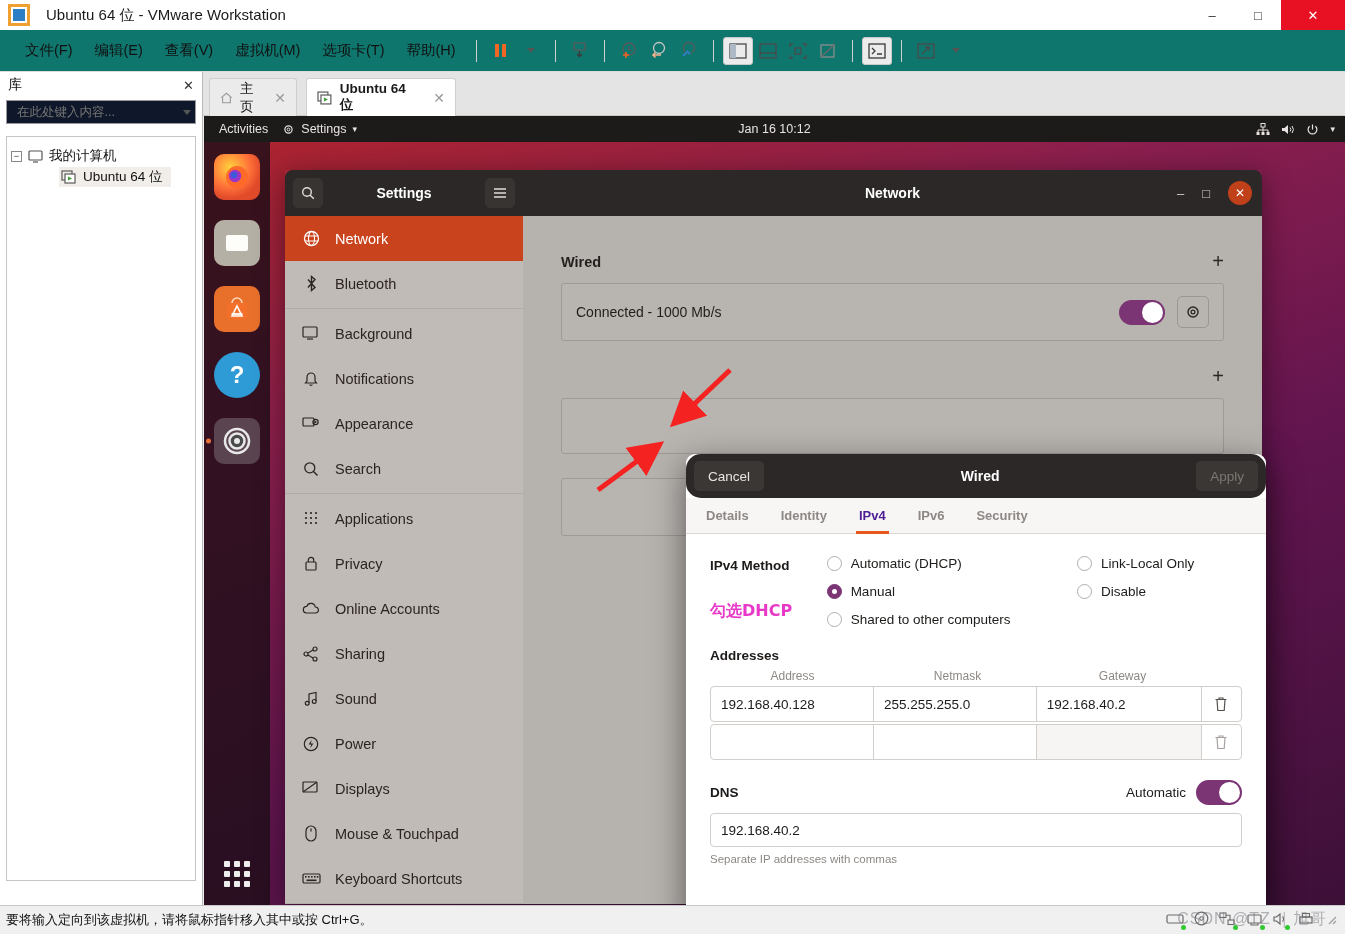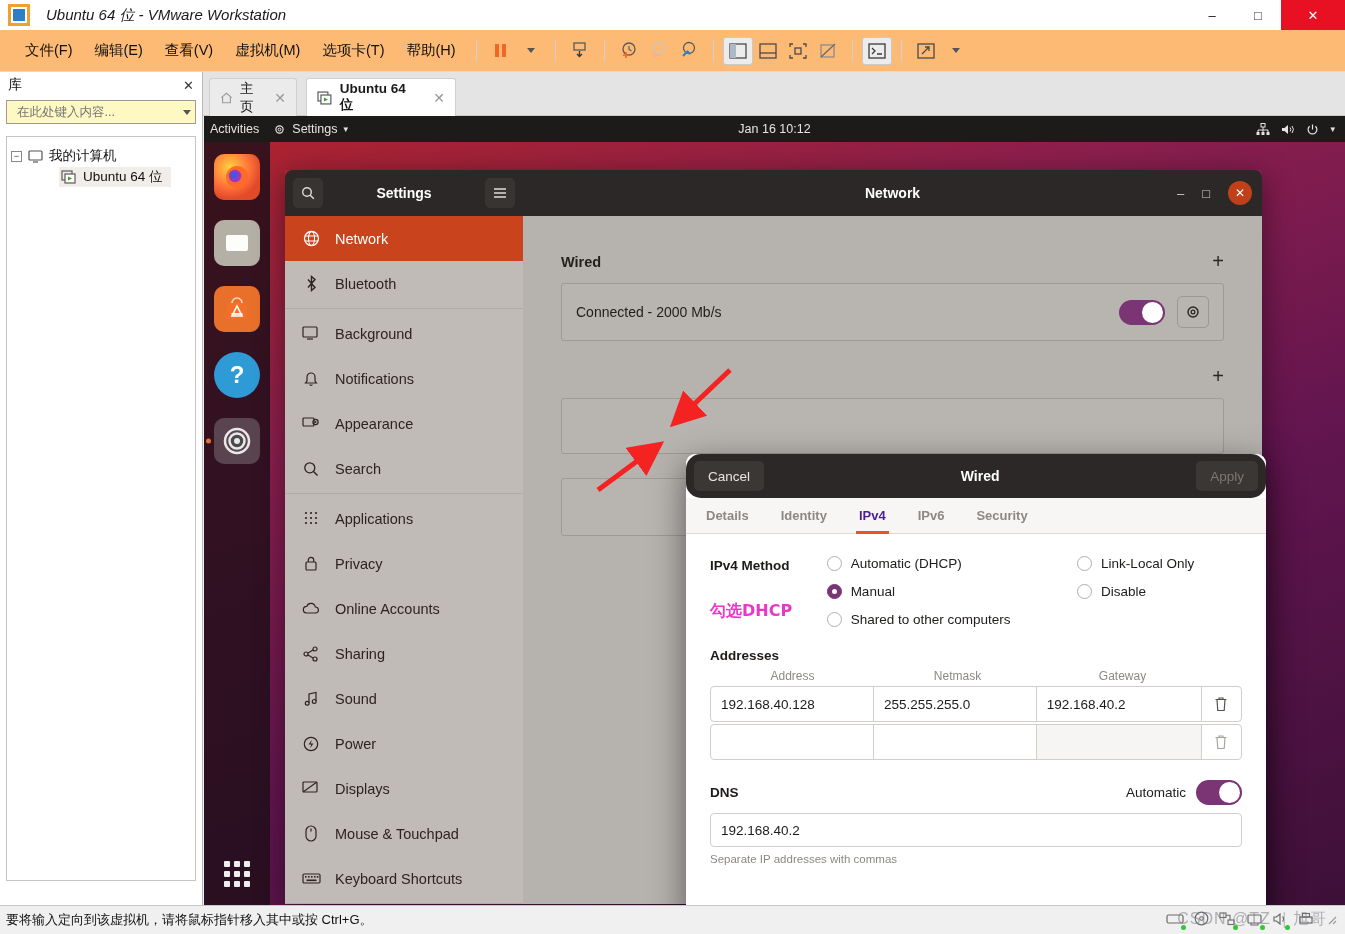--- a/index.html
+++ b/index.html
@@ -6,36 +6,36 @@
   html, body {
     width: 1345px; height: 934px;
     font-family: "Liberation Sans", "DejaVu Sans", sans-serif;
     overflow: hidden; background: #f0f0f0;
   }
   #app { position: relative; width: 1345px; height: 934px; }
 
   
   .vm-titlebar {
     position: absolute; left: 0; top: 0; width: 1345px; height: 30px;
-    background: #ffffff; display: flex; align-items: center; font-style: italic;
+    background: #ffffff; display: flex; align-items: center;
   }
   .vm-logo { width: 22px; height: 22px; margin-left: 8px; position: relative; }
   .vm-logo .o { position: absolute; left: 0; top: 0; width: 22px; height: 22px;
     border: 3px solid #f0a030; background: #fff; }
   .vm-logo .i { position: absolute; left: 5px; top: 5px; width: 12px; height: 12px;
     background: #2c7fc4; }
   .vm-title { margin-left: 16px; font-size: 15px; color: #1a1a1a; }
   .wc { width: 46px; height: 30px; display: flex; align-items: center; justify-content: center;
         font-size: 13px; color: #333; }
   .wc.close { background: #e81123; color: #fff; width: 64px; }
   .wc-group { position: absolute; right: 0; top: 0; display: flex; }
 
   .vm-menubar {
     position: absolute; left: 0; top: 30px; width: 1345px; height: 42px;
-    background: #fdba74; display: flex; align-items: center; border-bottom: 1px solid #dcdcdc;
+    background: #0f766e; display: flex; align-items: center; border-bottom: 1px solid #dcdcdc;
   }
   .menu-item { font-size: 14.5px; color: #111; padding: 4px 11px; white-space: nowrap; }
   .mb-sep { width: 1px; height: 22px; background: #cfcfcf; margin: 0 9px; }
   .tb-btn { width: 30px; height: 28px; display: flex; align-items: center; justify-content: center; }
   .tb-btn.framed { border: 1px solid #c9c9c9; background: #ececec; border-radius: 3px; }
   .caret { width: 0; height: 0; border-left: 4px solid transparent; border-right: 4px solid transparent;
            border-top: 5px solid #555; }
 
   
   .vm-tabstrip {
@@ -49,40 +49,40 @@
   .vm-tab.active { background: #ffffff; font-weight: bold; }
   .tab-x { color: #999; font-size: 14px; margin-left: 4px; }
 
   
   .lib {
     position: absolute; left: 0; top: 72px; width: 203px; height: 833px;
     background: #ffffff; border-right: 1px solid #b8b8b8;
   }
   .lib-head { height: 26px; display: flex; align-items: center; justify-content: space-between;
               padding: 0 8px; font-size: 14px; color: #111; }
-  .lib-search { margin: 2px 6px 0 6px; height: 24px; border: 1px solid #9a9a9a; background: #fef9c3;
+  .lib-search { margin: 2px 6px 0 6px; height: 24px; border: 1px solid #9a9a9a; background: #0f172a;
                 display: flex; align-items: center; gap: 5px; padding: 0 5px; }
   .lib-search input { border: none; outline: none; font-size: 12.5px; color: #888;
                       flex: 1; font-family: inherit; background: transparent; }
   .lib-tree { margin: 12px 6px 0 6px; border: 1px solid #c5c5c5; height: 745px; background: #fff;
               padding-top: 8px; }
   .tree-row { display: flex; align-items: center; gap: 6px; font-size: 13.5px; color: #111;
               padding: 2px 4px; }
   .tree-row.child { margin-left: 26px; background: #f1eeea; display: inline-flex; padding: 1px 8px 1px 2px; }
   .expander { width: 11px; height: 11px; border: 1px solid #888; font-size: 9px; line-height: 9px;
               text-align: center; color: #333; background: #fff; }
 
   
   .guest { position: absolute; left: 204px; top: 116px; width: 1141px; height: 789px;
            background: linear-gradient(160deg, #b1242c 0%, #8c1f4e 30%, #62154f 60%, #3d1038 100%);
            overflow: hidden; }
   .gnome-top { position: absolute; left: 0; top: 0; width: 100%; height: 26px;
                background: #1d1b1a; color: #e8e3e0; font-size: 12.5px;
                display: flex; align-items: center; }
-  .gt-left { display: flex; align-items: center; gap: 14px; padding-left: 6px; }
+  .gt-left { display: flex; align-items: center; gap: 14px; padding-left: 15px; }
   .gt-item { display: flex; align-items: center; gap: 6px; }
   .gt-clock { position: absolute; left: 50%; transform: translateX(-50%); font-size: 12.5px; }
   .gt-right { position: absolute; right: 10px; display: flex; align-items: center; gap: 11px; }
 
   .dock { position: absolute; left: 0; top: 26px; width: 66px; height: 763px;
           background: rgba(30,15,25,0.82); display: flex; flex-direction: column;
           align-items: center; padding-top: 12px; }
   .dock-ico { width: 46px; height: 46px; border-radius: 10px; margin-bottom: 20px;
               display: flex; align-items: center; justify-content: center;
               font-size: 22px; color: #fff; position: relative; }
@@ -610,21 +610,21 @@
           <div class="side-sep"></div>
         </div>
 
         <div class="sw-main">
           <div class="sec-head">
             <span>Wired</span>
             <span class="plus">+</span>
           </div>
           <div class="panel">
             <div class="panel-row">
-              <span>Connected - 2000 Mb/s</span>
+              <span>Connected - 1000 Mb/s</span>
               <span style="display:flex;align-items:center;gap:12px">
                 <span class="toggle">
                     <i></i>
                   </span>
                 <span class="gearbtn">
                   <svg width="16" height="16" viewBox="0 0 16 16">
                       <circle cx="8" cy="8" r="5" fill="none" stroke="#2a2624" stroke-width="1.4"></circle>
                       <circle cx="8" cy="8" r="1.9" fill="none" stroke="#2a2624" stroke-width="1.2"></circle>
                     </svg>
                 </span>

